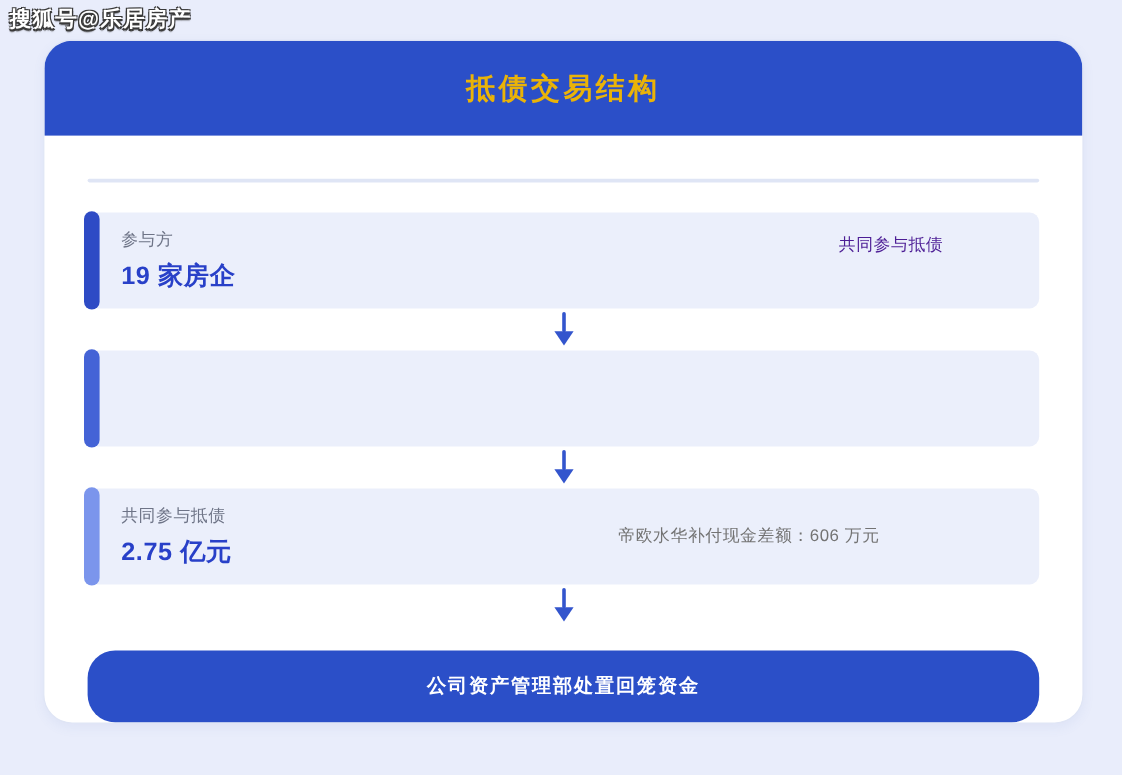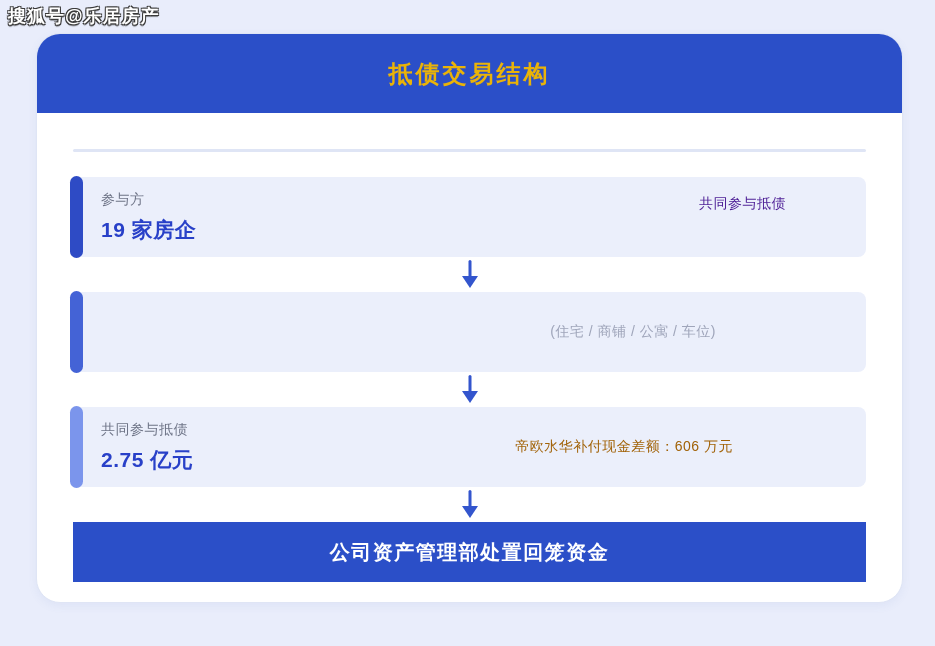--- a/index.html
+++ b/index.html
@@ -59,33 +59,33 @@
   }
   .accent-1 { background:var(--accent-1,#2e4bc5); }
   .accent-2 { background:var(--accent-2,#4463d6); }
   .accent-3 { background:var(--accent-3,#7b95ec); }
   .row-left { margin-left:28px; }
   .row-label { font-size:14px; color:#6e7487; margin-bottom:7px; letter-spacing:.5px; }
   .row-value { font-size:21px; font-weight:bold; color:var(--value-blue,#2840c8); letter-spacing:.5px; }
   .row-note { margin-left:auto; font-size:14px; letter-spacing:.5px; }
   .note-1 { color:#4c1d95; margin-right:80px; transform:translateY(-13px); }
   .note-2 { color:#9fa5ba; margin-right:150px; }
-  .note-3 { color:#a16207; margin-right:133px; }
+  .note-3 { color:#737373; margin-right:133px; }
   .arrow {
     height:35px;
     display:flex; align-items:center; justify-content:center;
     color:var(--arrow,#3355cd);
   }
   .arrow svg { display:block; }
   .footer-btn {
     height:60px;
     background:var(--primary,#2b4fc8);
-    border-radius:0;
+    border-radius:23px;
     display:flex; align-items:center; justify-content:center;
-    color:#ffffff; font-size:20px; font-weight:bold; letter-spacing:1.5px;
+    color:#ffffff; font-size:16px; font-weight:bold; letter-spacing:1.5px;margin-top:20px;
   }
 </style>
 </head>
 <body>
 
 <div class="page">
 
   <div class="watermark">搜狐号@乐居房产</div>
 
   <div class="card">
@@ -111,21 +111,20 @@
 
         <div class="arrow">
           <svg width="18" height="30" viewBox="0 0 18 30" fill="currentColor" aria-hidden="true">
             <rect x="7.5" y="0" width="3" height="17" rx="1.5"></rect>
             <path d="M1 16 L17 16 L9 28 Z"></path>
           </svg>
         </div>
 
         <div class="row">
           <span class="accent accent-2"></span>
-          <div class="row-note note-2">(住宅 / 商铺 / 公寓 / 车位)</div>
         </div>
 
         <div class="arrow">
           <svg width="18" height="30" viewBox="0 0 18 30" fill="currentColor" aria-hidden="true">
             <rect x="7.5" y="0" width="3" height="17" rx="1.5"></rect>
             <path d="M1 16 L17 16 L9 28 Z"></path>
           </svg>
         </div>
 
         <div class="row">

